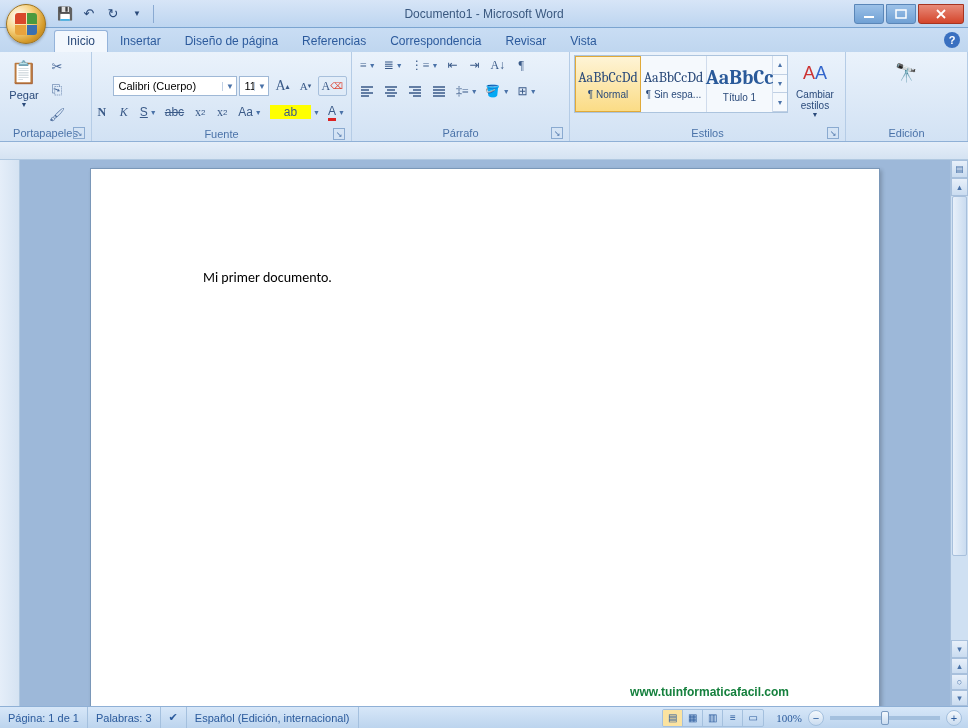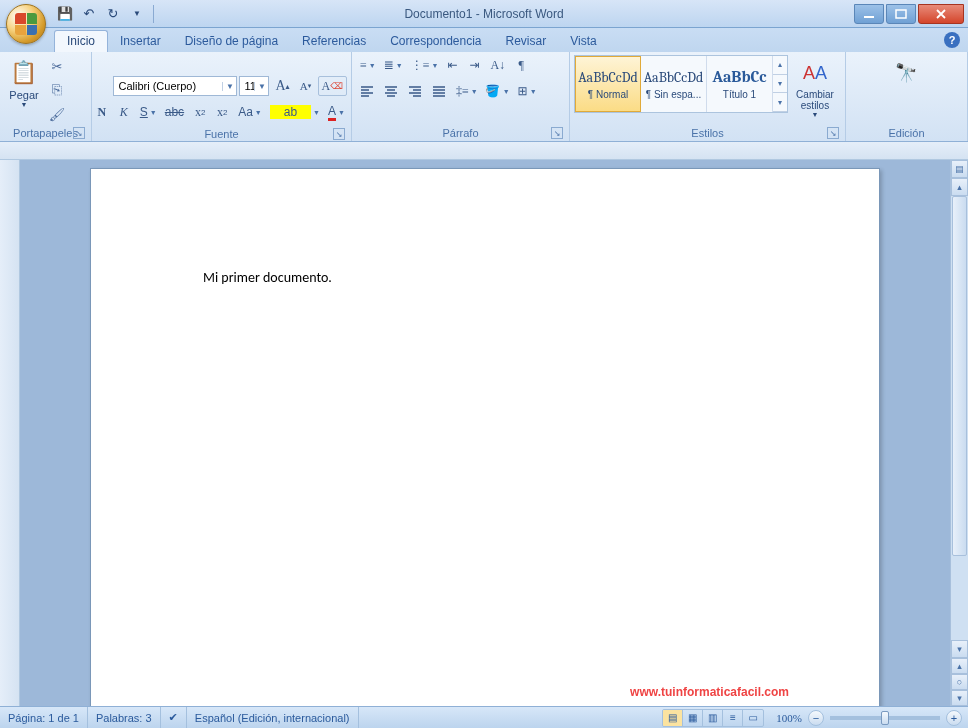--- a/index.html
+++ b/index.html
@@ -50,32 +50,32 @@
 .font-size { width: 30px; }
 .rbtn { height: 20px; min-width: 20px; padding: 0 3px; border: 1px solid transparent; display: flex; align-items: center; justify-content: center; font-size: 12px; color: #3a5a88; font-family: "Times New Roman", serif; border-radius: 2px; }
 .rbtn.split { padding-right: 1px; }
 .rbtn .dd { font-size: 7px; margin-left: 2px; color: #4a72a8; }
 
 
 .style-gallery { display: flex; border: 1px solid #acc4de; background: #f5f9fd; }
 .style-item { width: 66px; height: 56px; border-right: 1px solid #d0dcec; display: flex; flex-direction: column; align-items: center; justify-content: center; font-size: 10px; color: #2a4a7a; padding: 2px; }
 .style-item.sel { background: linear-gradient(#fef4d6,#fbdc86); border: 1px solid #e0aa3a; }
 .style-preview { font-family: Cambria, serif; font-size: 14px; margin-bottom: 3px; }
-.style-item:nth-child(3) .style-preview { color: #2a5a9a; font-size: 16px; font-weight: bold; }
+.style-item:nth-child(3) .style-preview { color: #2a5a9a; font-size: 20px; font-weight: bold; }
 .style-scroll { width: 14px; display: flex; flex-direction: column; }
 .style-scroll div { flex: 1; border-bottom: 1px solid #c0d0e4; display: flex; align-items: center; justify-content: center; font-size: 8px; color: #4a72a8; }
 
 
 .ruler-h { height: 18px; background: linear-gradient(#e5eef9,#d5e3f2); border-bottom: 1px solid #b0c8e0; }
 .doc-area { position: absolute; top: 160px; left: 0; right: 0; bottom: 22px; background: #9db8d9; display: flex; }
 .ruler-v { width: 20px; background: linear-gradient(90deg,#e5eef9,#d5e3f2); border-right: 1px solid #b0c8e0; }
 .doc-scroll { flex: 1; overflow: hidden; position: relative; display: flex; justify-content: center; padding-top: 8px; }
 .page { width: 790px; height: 1020px; background: #fff; border: 1px solid #7a97b8; box-shadow: 2px 2px 4px rgba(0,0,0,.2); position: relative; }
 .page-content { position: absolute; left: 112px; top: 100px; font-family: Calibri, sans-serif; font-size: 14px; color: #000; }
-.watermark { position: absolute; right: 90px; top: 516px; font-size: 12px; font-weight: bold; color: #ef4444; font-family: Arial; }
+.watermark { position: absolute; right: 90px; top: 516px; font-size: 12px; font-weight: bold; color: #15803d; font-family: Arial; }
 
 .vscroll { width: 18px; background: #cfe0f2; display: flex; flex-direction: column; border-left: 1px solid #a8c0dc; }
 .vscroll .arrow { height: 18px; background: linear-gradient(#e8f0fa,#cadcf0); border: 1px solid #a8c0dc; display: flex; align-items: center; justify-content: center; font-size: 9px; color: #4a72a8; }
 .vscroll .track { flex: 1; position: relative; }
 .vscroll .thumb { position: absolute; top: 0; left: 1px; right: 1px; height: 360px; background: linear-gradient(90deg,#e8f0fa,#cadcf0); border: 1px solid #a8c0dc; border-radius: 2px; }
 .browse-btns { display: flex; flex-direction: column; }
 .browse-btns div { height: 16px; background: linear-gradient(#e8f0fa,#cadcf0); border: 1px solid #a8c0dc; display: flex; align-items: center; justify-content: center; font-size: 9px; color: #4a72a8; }
 
 
 .statusbar { position: absolute; bottom: 0; left: 0; right: 0; height: 22px; background: linear-gradient(#d7e7f8,#bcd4ee); border-top: 1px solid #8fb0d6; display: flex; align-items: center; font-size: 11px; color: #2a5a9c; }

